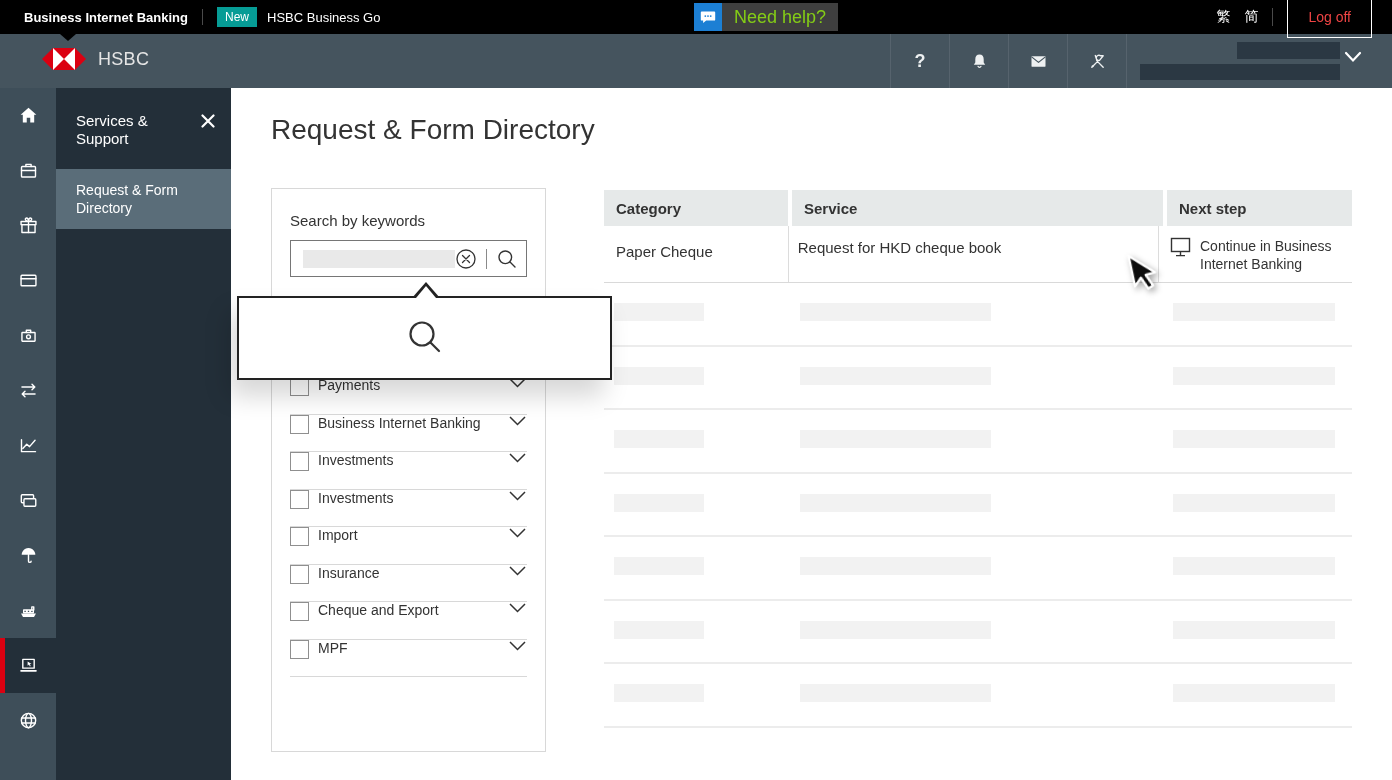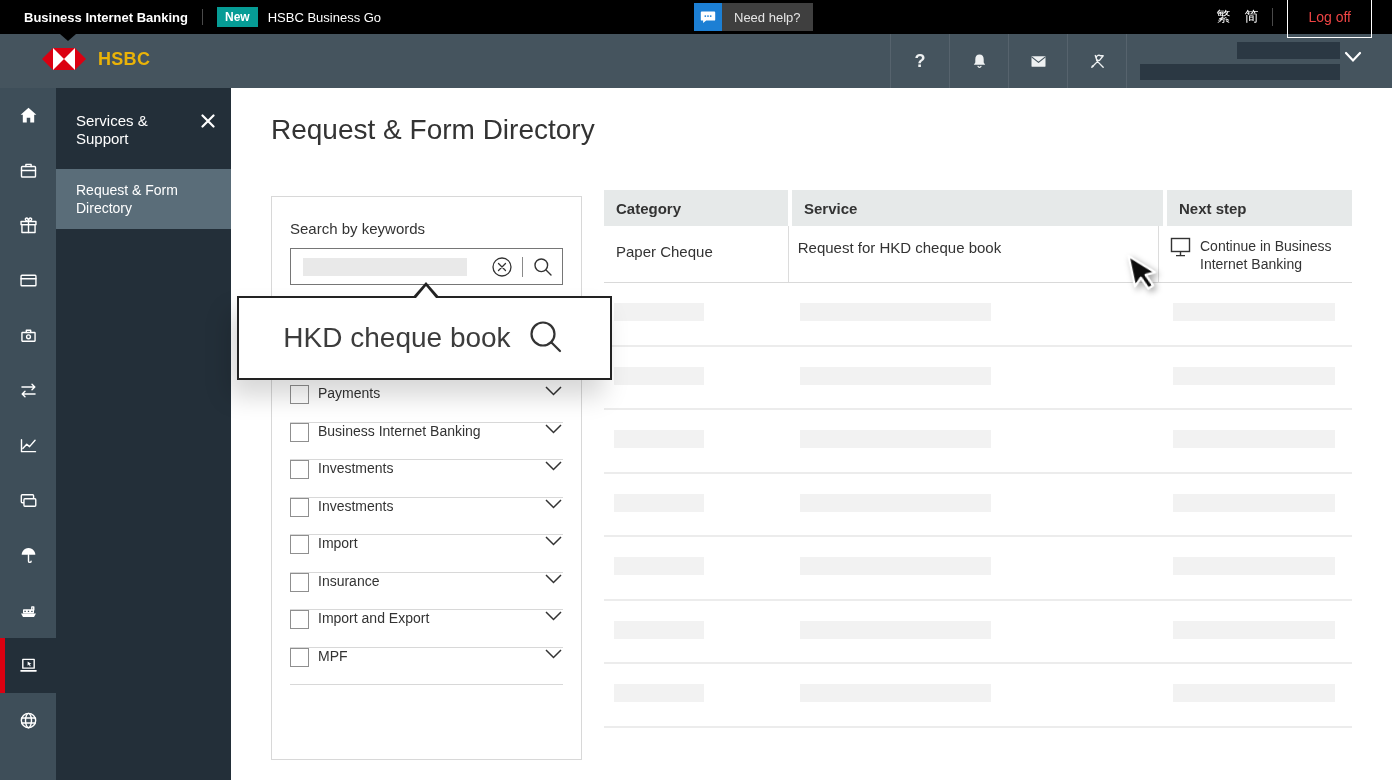--- a/index.html
+++ b/index.html
@@ -5,55 +5,55 @@
 *{box-sizing:border-box;margin:0;padding:0}
 html,body{width:1392px;height:780px}
 body{font-family:"Liberation Sans",sans-serif;position:relative;background:#fff;overflow:hidden;color:#333}
 svg{display:block}
 
 
 .topbar{position:absolute;top:0;left:0;width:100%;height:34px;background:#000;display:flex;align-items:center;color:#fff;z-index:6}
 .tb-product{font-size:13px;font-weight:bold;margin-left:24px}
 .tb-notch{position:absolute;left:60px;top:34px;width:0;height:0;border-left:8px solid transparent;border-right:8px solid transparent;border-top:7px solid #000}
 .tb-sep{width:1px;height:16px;background:#4a4a4a;margin:0 14px}
-.badge-new{background:#069c95;color:#fff;font-size:12px;font-weight:bold;padding:3px 8px;margin-right:10px}
+.badge-new{background:#069c95;color:#fff;font-size:12px;font-weight:normal;padding:3px 8px;margin-right:10px}
 .tb-go{font-size:13px}
 .need-help{position:absolute;left:694px;top:3px;display:flex;align-items:center;height:28px;background:#3f3f3f;cursor:pointer}
 .nh-ic{width:28px;height:28px;background:#1c7fd4;display:flex;align-items:center;justify-content:center}
-.nh-label{font-size:13px;padding:0 12px;color:#e5e5e5}
+.nh-label{font-size:18px;padding:0 12px;color:#84cc16}
 .tb-right{margin-left:auto;display:flex;align-items:center;margin-right:20px;gap:14px}
 .tb-lang{font-size:14px;cursor:pointer}
 .tb-sep2{width:1px;height:18px;background:#4a4a4a}
 .logoff{border:1px solid #fff;background:transparent;color:#ef4444;font-size:14px;padding:12px 20px;font-family:inherit;cursor:pointer}
 
 
 .header{position:absolute;top:34px;left:0;width:100%;height:54px;background:#45545e}
 .logo{position:absolute;left:42px;top:14px;display:flex;align-items:center;gap:12px}
-.logo-text{color:#eab308;font-size:18px;font-weight:bold;letter-spacing:.3px}
+.logo-text{color:#e5e5e5;font-size:18px;font-weight:normal;letter-spacing:.3px}
 .hdr-icons{position:absolute;left:890px;top:0;height:54px;display:flex;border-right:1px solid #56636d}
 .hdr-cell{width:59px;height:54px;display:flex;align-items:center;justify-content:center;border-left:1px solid #56636d;cursor:pointer;color:#eef1f2}
 .qm{font-size:18px;font-weight:bold}
 .redact-a{position:absolute;left:1237px;top:8px;width:103px;height:17px;background:#2b3843}
 .redact-b{position:absolute;left:1140px;top:30px;width:200px;height:16px;background:#2b3843}
 .hdr-chev{position:absolute;left:1344px;top:17px;color:#fff;cursor:pointer}
 
 
 .rail{position:absolute;left:0;top:88px;width:56px;height:692px;background:#3e4e59;display:flex;flex-direction:column}
 .rail-item{height:55px;display:flex;align-items:center;justify-content:center;color:#fff;cursor:pointer;position:relative}
 .rail-item.selected{background:#232f39}
 .rail-item.selected::before{content:"";position:absolute;left:0;top:0;width:5px;height:100%;background:#db0011}
 .submenu{position:absolute;left:56px;top:88px;width:175px;height:692px;background:#232f39;color:#fff}
 .submenu-title{padding:24px 38px 0 20px;font-size:15px;line-height:1.2}
 .submenu-close{position:absolute;right:12px;top:22px;color:#fff;cursor:pointer;padding:4px}
 .submenu-item{margin-top:21px;background:#5a6d79;padding:12px 20px;font-size:14px;line-height:1.3;cursor:pointer}
 
 
 .page-title{position:absolute;left:271px;top:114px;font-size:28px;font-weight:400;color:#333}
 
-.filter-panel{position:absolute;left:271px;top:196px;width:311px;height:564px;border:1px solid #d8d8d8;background:#fff}
+.filter-panel{position:absolute;left:271px;top:188px;width:275px;height:564px;border:1px solid #d8d8d8;background:#fff}
 .search-label{margin:23px 18px 0;font-size:15px}
 .search-box{margin:11px 18px 0;height:37px;border:1px solid #767676;display:flex;align-items:center;padding:0 8px 0 12px}
 .search-redact{width:164px;height:18px;background:#e9e9e9}
 .sb-spacer{flex:1}
 .sb-divider{width:1px;height:20px;background:#8a8a8a;margin:0 9px}
 .icbtn{color:#333;cursor:pointer;display:flex}
 .filter-list{position:absolute;left:0;top:188px;width:100%}
 .filter-row{height:37.5px;margin:0 18px;border-bottom:1px solid #d8d8d8;display:flex;align-items:flex-start}
 .cb{width:19px;height:19px;border:1px solid #8f8f8f;margin-right:9px;background:#fff;cursor:pointer;flex:none}
 .flabel{font-size:14px}
@@ -346,41 +346,40 @@
         <span class="cb"></span>
         <span class="flabel">Insurance</span>
         <span class="chev">
           <svg width="19" height="12" viewBox="0 0 19 12" fill="none" stroke="currentColor" stroke-width="1.5">
             <path d="M2 2 L9.5 9.5 L17 2"></path>
           </svg>
         </span>
       </div>
       <div class="filter-row">
         <span class="cb"></span>
-        <span class="flabel">Import and Export</span>
+        <span class="flabel">Cheque and Export</span>
         <span class="chev">
           <svg width="19" height="12" viewBox="0 0 19 12" fill="none" stroke="currentColor" stroke-width="1.5">
             <path d="M2 2 L9.5 9.5 L17 2"></path>
           </svg>
         </span>
       </div>
       <div class="filter-row">
         <span class="cb"></span>
         <span class="flabel">MPF</span>
         <span class="chev">
           <svg width="19" height="12" viewBox="0 0 19 12" fill="none" stroke="currentColor" stroke-width="1.5">
             <path d="M2 2 L9.5 9.5 L17 2"></path>
           </svg>
         </span>
       </div>
     </div>
 </div>
 
 <div class="tooltip">
-  <span class="tt-text">HKD cheque book</span>
   <span>
     <svg width="40" height="40" viewBox="0 0 40 40">
         <circle cx="17" cy="16" r="11.5" fill="none" stroke="#333" stroke-width="2.2"></circle>
         <path d="M25.5 24.5 L34 33" stroke="#333" stroke-width="2.2" stroke-linecap="round"></path>
       </svg>
   </span>
 </div>
 
 <div class="table">
   <div class="thead">

